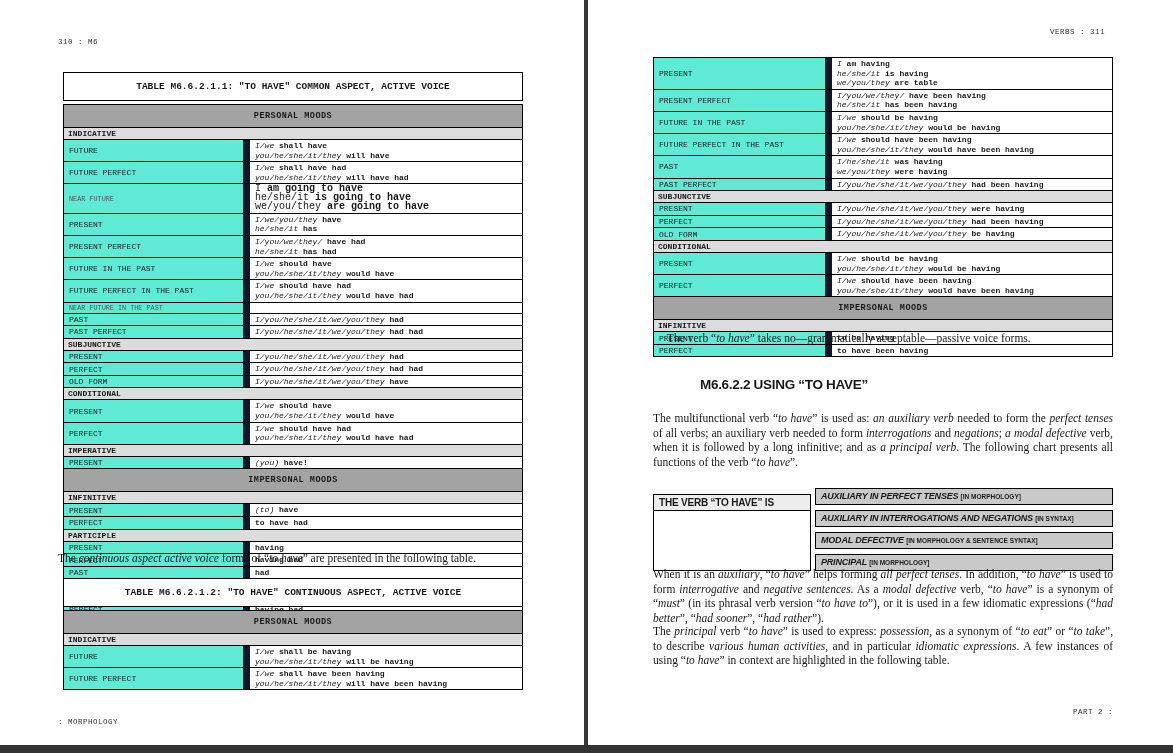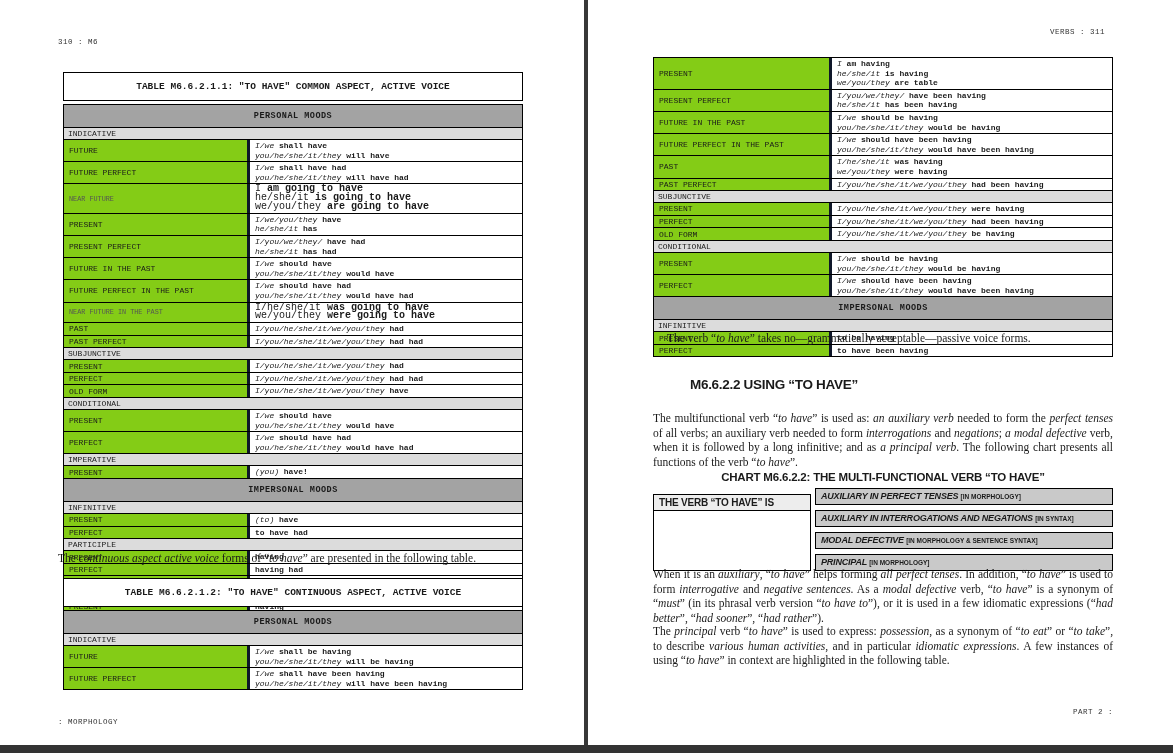--- a/index.html
+++ b/index.html
@@ -13,22 +13,22 @@
   .pghead{position:absolute;font:7.5px "Liberation Mono",monospace;color:#333;letter-spacing:.5px;}
   .pgfoot{position:absolute;font:7.5px "Liberation Mono",monospace;color:#333;letter-spacing:.5px;}
 
   
   .tblwrap{position:absolute;}
   .tbl-title{border:1px solid #000;text-align:center;font:bold 9.5px "Liberation Mono",monospace;padding:8px 2px;margin-bottom:3px;background:#fff;}
   .tbl-body{border:1px solid #000;font-family:"Liberation Mono",monospace;}
   .trow{display:flex;}
   .trow + .trow{border-top:1px solid #000;}
   .trow.moods{background:#a3a3a3;justify-content:center;align-items:center;font-weight:bold;font-size:8.5px;padding:6px 0;letter-spacing:.5px;}
-  .trow.section{background:#dcdcdc;font-weight:normal;font-size:8px;padding:1px 4px;}
-  .trow.r .lab{width:186px;flex:0 0 186px;background:#84cc16;border-right:3px solid #0f172a;font-size:8px;padding:1px 5px;display:flex;align-items:center;box-sizing:border-box;}
+  .trow.section{background:#dcdcdc;font-weight:bold;font-size:8px;padding:1px 4px;}
+  .trow.r .lab{width:186px;flex:0 0 186px;background:#5eead4;border-right:7px solid #0f172a;font-size:8px;padding:1px 5px;display:flex;align-items:center;box-sizing:border-box;}
   .pr .trow.r .lab{width:178px;flex:0 0 178px;}
   .trow.r .con{flex:1;font-size:8px;line-height:9.6px;padding:1px 5px;}
   .trow.r .con i{font-style:italic;font-weight:normal;}
   .trow.r .con b{font-weight:bold;}
   .trow.r.small .lab{font-size:6.8px;color:#555;font-family:Liberation Mono, monospace;}
   .trow.r.small .con{font-size:10px;line-height:8.8px;}
   .trow.r.small .con i{font-style:normal;}
 
   
   .para{position:absolute;font-size:11.5px;line-height:14.5px;text-align:justify;width:460px;}
@@ -101,24 +101,20 @@
           </div>
           <div class="trow r">
             <div class="lab">FUTURE PERFECT IN THE PAST</div>
             <div class="con">
               <div><i>I/we </i><b>should have had</b></div>
               <div><i>you/he/she/it/they </i><b>would have had</b></div>
             </div>
           </div>
           <div class="trow r small">
             <div class="lab">NEAR FUTURE IN THE PAST</div>
-            <div class="con">
-              <div><i>I/he/she/it </i><b>was going to have</b></div>
-              <div><i>we/you/they </i><b>were going to have</b></div>
-            </div>
           </div>
           <div class="trow r">
             <div class="lab">PAST</div>
             <div class="con">
               <div><i>I/you/he/she/it/we/you/they </i><b>had</b></div>
             </div>
           </div>
           <div class="trow r">
             <div class="lab">PAST PERFECT</div>
             <div class="con">
@@ -335,25 +331,24 @@
             <div class="lab">PERFECT</div>
             <div class="con">
               <div><b>to have been having</b></div>
             </div>
           </div>
         </div>
     </div>
 
     <div class="para" style="left:79px;top:331px;"><span>The verb “</span><i>to have</i><span>” takes no—grammatically acceptable—passive voice forms.</span></div>
 
-    <div class="heading" style="left:55px;top:377px;padding-left:47px;">M6.6.2.2 USING “TO HAVE”</div>
+    <div class="heading" style="left:65px;top:377px;padding-left:47px;">M6.6.2.2 USING “TO HAVE”</div>
 
     <div class="para" style="left:65px;top:411px;"><span>The multifunctional verb “</span><i>to have</i><span>” is used as: </span><i>an auxiliary verb</i><span> needed to form the </span><i>perfect tenses</i><span> of all verbs; an auxiliary verb needed to form </span><i>interrogations</i><span> and </span><i>negations</i><span>; </span><i>a modal defective</i><span> verb, when it is followed by a long infinitive; and as </span><i>a principal verb</i><span>. The following chart presents all functions of the verb “</span><i>to have</i><span>”.</span></div>
 
-    <div class="chart-title" style="left:65px;top:471px;">CHART M6.6.2.2: THE MULTI-FUNCTIONAL VERB “TO HAVE”</div>
 
     <div class="chart" style="left:65px;top:488px;">
       <div class="chart-subject">
         <div class="band">THE VERB “TO HAVE” IS</div>
       </div>
       <div class="chart-bars">
           <div class="chart-bar"><span>AUXILIARY IN PERFECT TENSES </span><span class="tag">[IN MORPHOLOGY]</span></div>
           <div class="chart-bar"><span>AUXILIARY IN INTERROGATIONS AND NEGATIONS </span><span class="tag">[IN SYNTAX]</span></div>
           <div class="chart-bar"><span>MODAL DEFECTIVE </span><span class="tag">[IN MORPHOLOGY &amp; SENTENCE SYNTAX]</span></div>
           <div class="chart-bar"><span>PRINCIPAL </span><span class="tag">[IN MORPHOLOGY]</span></div>

